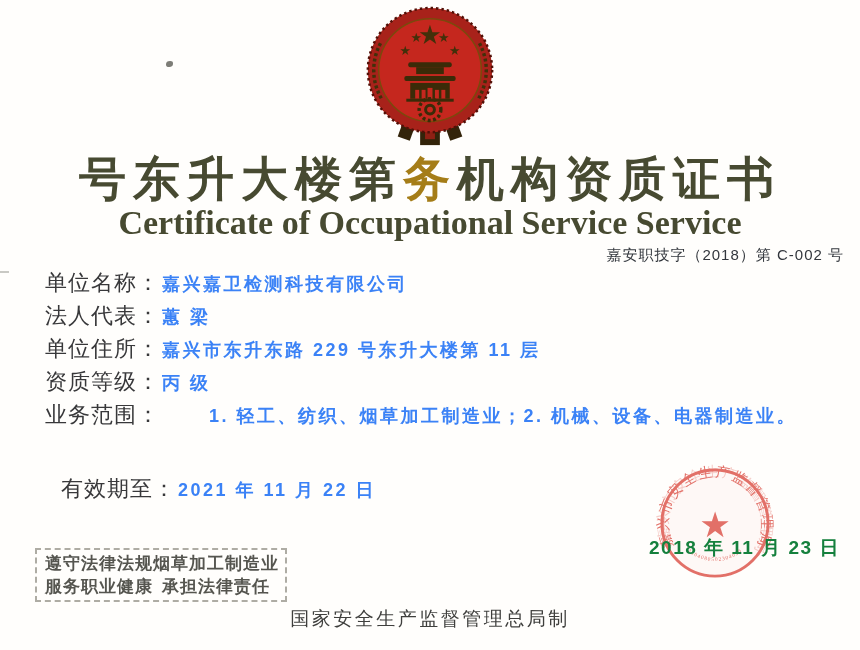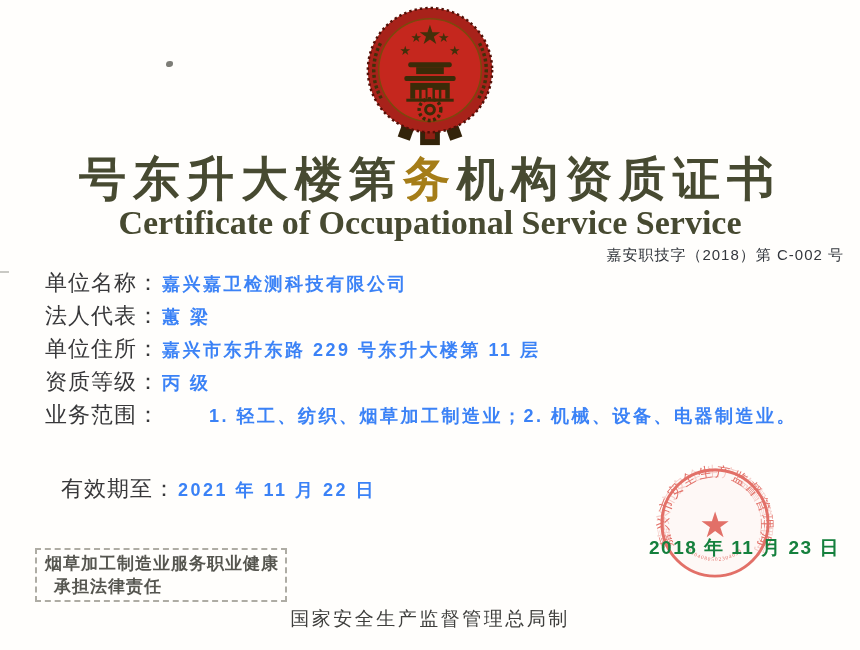--- a/index.html
+++ b/index.html
@@ -160,20 +160,21 @@
       </text>
     </g>
     <text x="60" y="74" font-size="36" text-anchor="middle" fill="var(--seal-red,#e0655c)">★</text>
     <text font-size="5.5" fill="var(--seal-red,#e0655c)" letter-spacing="1">
       <textPath href="#serialArc" startOffset="50%" text-anchor="middle">3304080502304050</textPath>
     </text>
   </svg>
   <div class="seal-date">2018 年 11 月 23 日</div>
 
   <div class="motto">
+    <span>遵守法律法规</span>
     <span>烟草加工制造业</span>
     <span>服务职业健康</span>
     <span>承担法律责任</span>
   </div>
 
   <div class="issuer">国家安全生产监督管理总局制</div>
 
   <div class="speck"></div>
   <div class="edge-dash"></div>
 </div>

